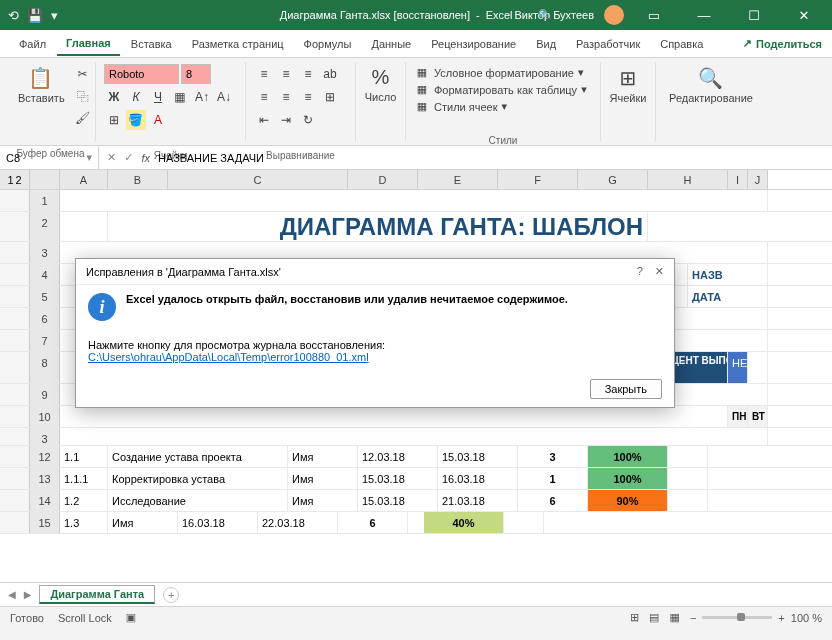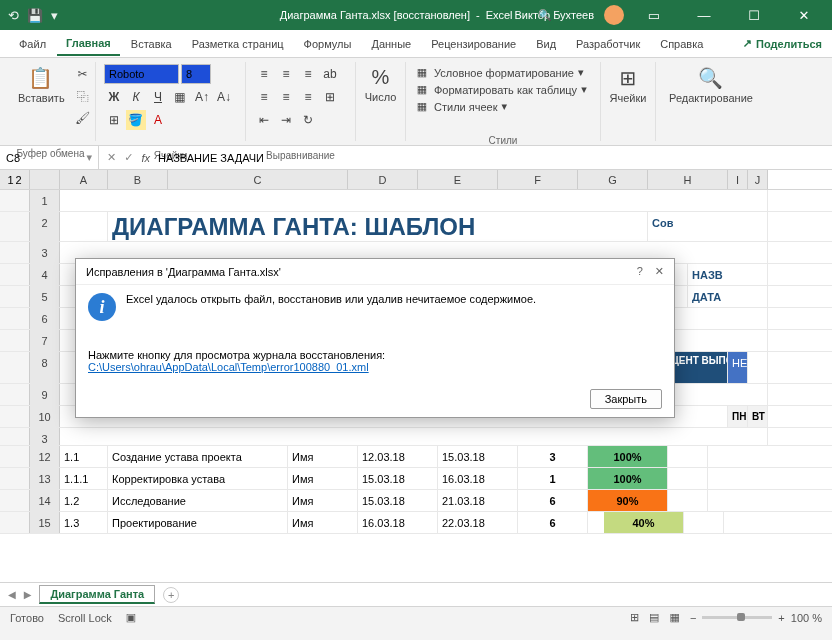--- a/index.html
+++ b/index.html
@@ -16,21 +16,21 @@
 .mtab.active{color:#217346;border-bottom:2px solid #217346;font-weight:600}
 .share{margin-left:auto;color:#217346;display:flex;align-items:center;gap:4px;font-weight:600}
 .ribbon{background:#f3f3f3;height:88px;border-bottom:1px solid #d4d4d4;display:flex;padding:4px 6px}
 .rgroup{border-right:1px solid #e0e0e0;padding:2px 8px;display:flex;flex-direction:column;justify-content:space-between}
 .rlabel{text-align:center;color:#666;font-size:10px;margin-top:20px}
 .rcontent{display:flex;gap:4px;align-items:flex-start;flex:1}
 .bigbtn{display:flex;flex-direction:column;align-items:center;padding:2px 4px;color:#444}
 .bigbtn .ico{font-size:20px;margin-bottom:2px}
 .fontbox{display:flex;flex-direction:column;gap:3px}
 .frow{display:flex;gap:2px;align-items:center}
-.sel{border:1px solid #c0c0c0;background:#1d4ed8;padding:1px 4px;height:20px;font-size:11px}
+.sel{border:1px solid #c0c0c0;background:#fca5a5;padding:1px 4px;height:20px;font-size:11px}
 .fname{width:75px}
 .fsize{width:30px}
 .sbtn{width:20px;height:20px;border:1px solid transparent;display:flex;align-items:center;justify-content:center;color:#444;font-size:12px}
 .stylerow{display:flex;align-items:center;gap:4px;color:#444;padding:2px 0}
 .stylerow .ico{width:16px;text-align:center}
 .formulabar{background:#fff;height:24px;border-bottom:1px solid #d4d4d4;display:flex;align-items:center}
 .cellref{width:99px;border-right:1px solid #d4d4d4;padding:0 6px;height:100%;display:flex;align-items:center}
 .fxarea{display:flex;align-items:center;gap:8px;padding:0 8px;flex:1}
 .rowheads{background:#fff;height:20px;border-bottom:1px solid #d4d4d4;display:flex}
 .outline{width:30px;background:#e8e8e8;border-right:1px solid #ccc;display:flex;align-items:center;justify-content:center;gap:2px;font-size:9px}
@@ -50,21 +50,21 @@
 .g100{background:#63be7b}
 .g90{background:#f97316}
 .g40{background:#c4da80}
 .dialog{position:absolute;left:75px;top:258px;width:600px;background:#fff;border:1px solid #999;box-shadow:0 4px 20px rgba(0,0,0,.3)}
 .dtitle{padding:6px 10px;display:flex;align-items:center;border-bottom:1px solid #eee}
 .dclose{margin-left:auto;display:flex;gap:12px;color:#666}
 .dbody{padding:8px 12px}
 .dhead{display:flex;gap:10px;align-items:flex-start;margin-bottom:6px}
 .infoico{width:28px;height:28px;border-radius:50%;background:#2b7cd3;color:#fff;font-size:18px;font-weight:700;display:flex;align-items:center;justify-content:center;font-style:italic;font-family:Georgia}
 .dtext{border:1px solid #ccc;padding:6px;height:80px;font-size:11px;color:#333;overflow:auto}
-.dlink{margin-top:28px;font-size:11px}
+.dlink{margin-top:18px;font-size:11px}
 .dlink a{color:#0563c1;text-decoration:underline}
 .dbtns{padding:8px 12px;text-align:right}
 .dbtn{border:1px solid #999;background:#fdfdfd;padding:3px 14px;border-radius:2px}
 .tabs{background:#fff;height:24px;border-top:1px solid #d4d4d4;display:flex;align-items:center;padding:0 8px;gap:8px}
 .tabnav{color:#888;font-size:10px}
 .sheet{background:#fff;border:1px solid #aaa;border-bottom:2px solid #217346;padding:2px 10px;font-weight:600;color:#217346}
 .status{background:#f3f3f3;height:22px;border-top:1px solid #d4d4d4;display:flex;align-items:center;padding:0 10px;gap:14px;color:#555;font-size:10px}
 .status .right{margin-left:auto;display:flex;gap:10px;align-items:center}
 .zoom{display:flex;align-items:center;gap:6px}
 .zslide{width:70px;height:3px;background:#ccc;position:relative}
@@ -251,25 +251,21 @@
   <div id="gridrows">
       <div class="grow">
         <div class="outcol"></div>
         <div class="rh">1</div>
         <div class="cell " style="width: 708px;"></div>
       </div>
       <div class="grow" style="height: 30px;">
         <div class="outcol"></div>
         <div class="rh">2</div>
         <div class="cell " style="width: 48px;"></div>
-        <div class="cell bigtitle" style="width: 540px;">ДИАГРАММА ГАНТА: ШАБЛОН</div>
-        <div class="cell " style="width: 120px;">
-          <div class="sidehead">Сов</div>
-          <div class="sidehead">Sma</div>
-        </div>
+        <div class="cell bigtitle" style="width: 540px; text-align: right;">ДИАГРАММА ГАНТА: ШАБЛОН</div>
       </div>
       <div class="grow">
         <div class="outcol"></div>
         <div class="rh">3</div>
         <div class="cell " style="width: 708px;"></div>
       </div>
       <div class="grow">
         <div class="outcol"></div>
         <div class="rh">4</div>
         <div class="cell " style="width: 628px;"></div>
@@ -349,21 +345,20 @@
         <div class="cell " style="width: 80px;">15.03.18</div>
         <div class="cell " style="width: 80px;">21.03.18</div>
         <div class="cell pctg" style="width: 70px;">6</div>
         <div class="cell pctg g90" style="width: 80px;">90%</div>
         <div class="cell " style="width: 40px;"></div>
       </div>
       <div class="grow">
         <div class="outcol"></div>
         <div class="rh">15</div>
         <div class="cell " style="width: 48px;">1.3</div>
-        <div class="cell " style="width: 180px;">Проектирование</div>
         <div class="cell " style="width: 70px;">Имя</div>
         <div class="cell " style="width: 80px;">16.03.18</div>
         <div class="cell " style="width: 80px;">22.03.18</div>
         <div class="cell pctg" style="width: 70px;">6</div>
         <div class="cell pctg g40" style="width: 80px; margin-left: 16px;">40%</div>
         <div class="cell " style="width: 40px;"></div>
       </div>
     </div>
 </div>
 
@@ -371,21 +366,21 @@
   <div class="dtitle">
     <span>Исправления в 'Диаграмма Ганта.xlsx'</span>
     <div class="dclose">
       <span>?</span>
       <span>✕</span>
     </div>
   </div>
   <div class="dbody">
     <div class="dhead">
       <div class="infoico">i</div>
-      <div style="font-weight:400">Excel удалось открыть файл, восстановив или удалив нечитаемое содержимое.</div>
+      <div style="font-weight:700">Excel удалось открыть файл, восстановив или удалив нечитаемое содержимое.</div>
     </div>
     <div class="dlink">
       <span>Нажмите кнопку для просмотра журнала восстановления:</span>
       <a href="#">C:\Users\ohrau\AppData\Local\Temp\error100880_01.xml</a>
     </div>
   </div>
   <div class="dbtns">
     <button class="dbtn">Закрыть</button>
   </div>
 </div>

